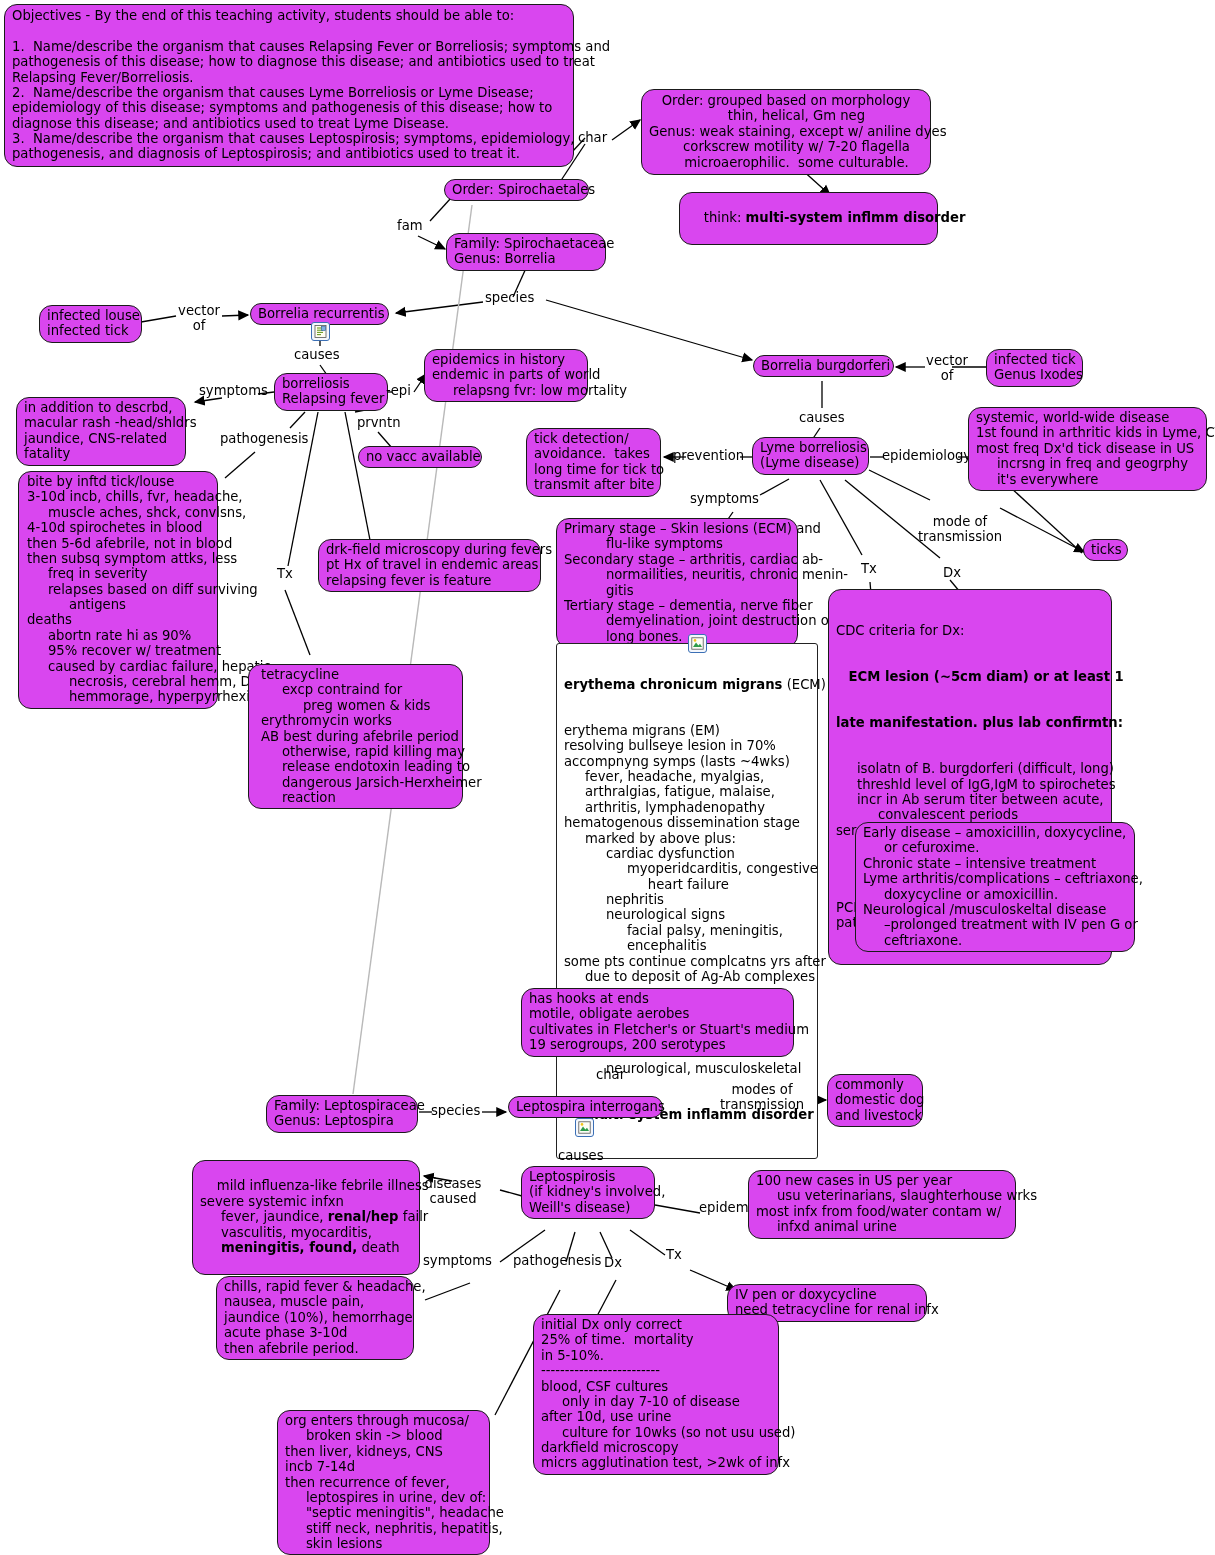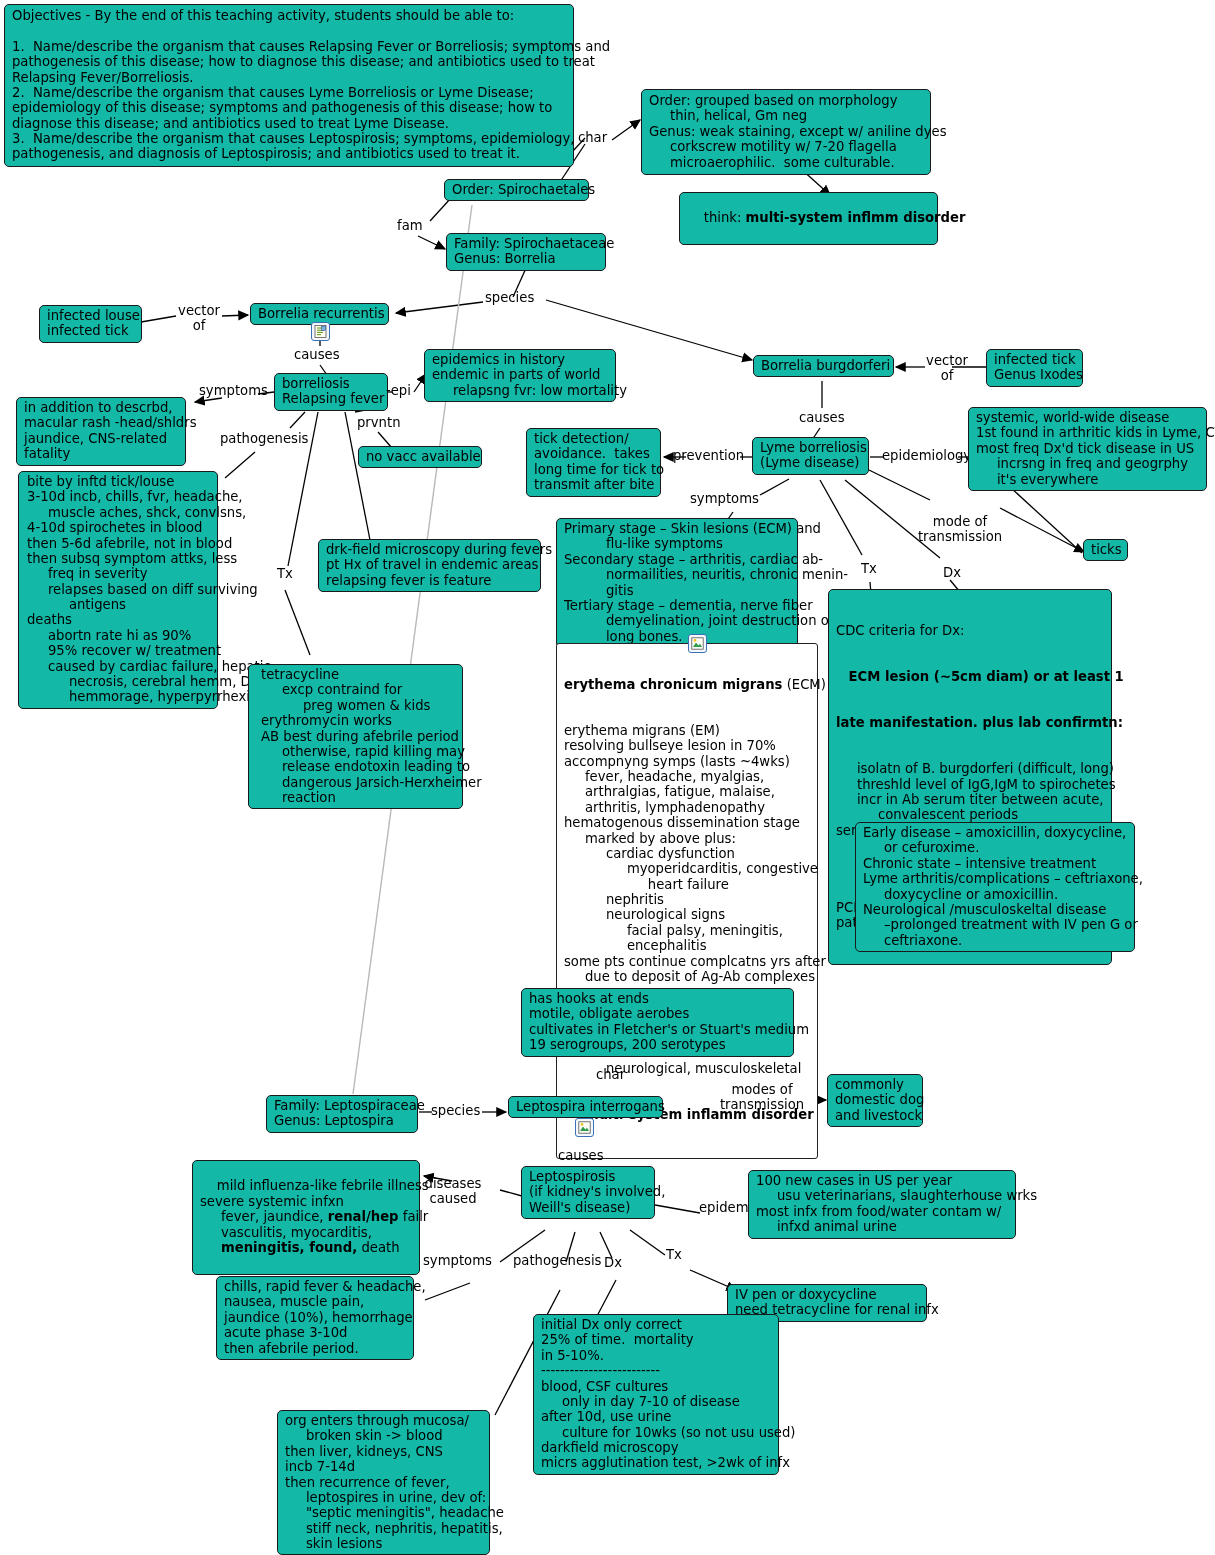--- a/index.html
+++ b/index.html
@@ -2,22 +2,22 @@
 <html><head>
 <meta charset="utf-8">
 <style>
   html,body{margin:0;padding:0;background:#ffffff;}
   body{width:1215px;height:1555px;position:relative;
        font-family:"DejaVu Sans","Liberation Sans",sans-serif;
        font-size:13px;color:#000;}
   #canvas{position:relative;width:1215px;height:1555px;overflow:hidden;}
   svg.edges{position:absolute;left:0;top:0;width:1215px;height:1555px;pointer-events:none;}
 
-  .node{position:absolute;box-sizing:border-box;background:#14b8a6;
-        border:1.4px solid #1a1a1a;border-radius:5px;padding:3px 7px 4px 7px;
+  .node{position:absolute;box-sizing:border-box;background:#d946ef;
+        border:1.4px solid #1a1a1a;border-radius:13px;padding:3px 7px 4px 7px;
         line-height:1.165;white-space:pre;font-size:13.2px;}
   .node.plain{border-radius:3px;background:#ffffff;border:1px solid #222;}
   .node.tight{padding:2px 7px 3px 7px;}
   .elabel{position:absolute;background:transparent;font-size:13.2px;
           line-height:1.15;white-space:pre;text-align:center;}
   b{font-weight:bold;}
 
   .mini-icon{position:absolute;width:19px;height:19px;border:1.5px solid #3b6fb5;
              background:#f4f7fc;border-radius:3px;box-sizing:border-box;
              display:flex;align-items:center;justify-content:center;}
@@ -139,21 +139,21 @@
 pathogenesis of this disease; how to diagnose this disease; and antibiotics used to treat
 Relapsing Fever/Borreliosis.
 2.  Name/describe the organism that causes Lyme Borreliosis or Lyme Disease;
 epidemiology of this disease; symptoms and pathogenesis of this disease; how to
 diagnose this disease; and antibiotics used to treat Lyme Disease.
 3.  Name/describe the organism that causes Leptospirosis; symptoms, epidemiology,
 pathogenesis, and diagnosis of Leptospirosis; and antibiotics used to treat it.</div>
 
   <div class="elabel" style="left:578px;top:130px;">char</div>
 
-  <div class="node" style="left:641px;top:89px;width:290px;">Order: grouped based on morphology
+  <div class="node" style="left:641px;top:89px;width:290px;text-align:center;">Order: grouped based on morphology
      thin, helical, Gm neg
 Genus: weak staining, except w/ aniline dyes
      corkscrew motility w/ 7-20 flagella
      microaerophilic.  some culturable.</div>
 
   <div class="node tight" style="left:679px;top:192px;width:259px;text-align:center;">
     <span>think: </span><b>multi-system inflmm disorder</b>
   </div>
 
   <div class="node tight" style="left:444px;top:179px;width:145px;">Order: Spirochaetales</div>
@@ -193,21 +193,21 @@
 
   <div class="elabel" style="left:199px;top:383px;">symptoms</div>
 
   <div class="node tight" style="left:16px;top:397px;width:170px;">in addition to descrbd,
 macular rash -head/shldrs
 jaundice, CNS-related
 fatality</div>
 
   <div class="elabel" style="left:386px;top:383px;">-epi</div>
 
-  <div class="node tight" style="left:424px;top:349px;width:192px;">epidemics in history
+  <div class="node tight" style="left:424px;top:349px;width:164px;">epidemics in history
 endemic in parts of world
      relapsng fvr: low mortality</div>
 
   <div class="elabel" style="left:220px;top:431px;">pathogenesis</div>
 
   <div class="node tight" style="left:18px;top:471px;width:200px;padding-left:8px;">bite by inftd tick/louse
 3-10d incb, chills, fvr, headache,
      muscle aches, shck, convlsns,
 4-10d spirochetes in blood
 then 5-6d afebrile, not in blood

